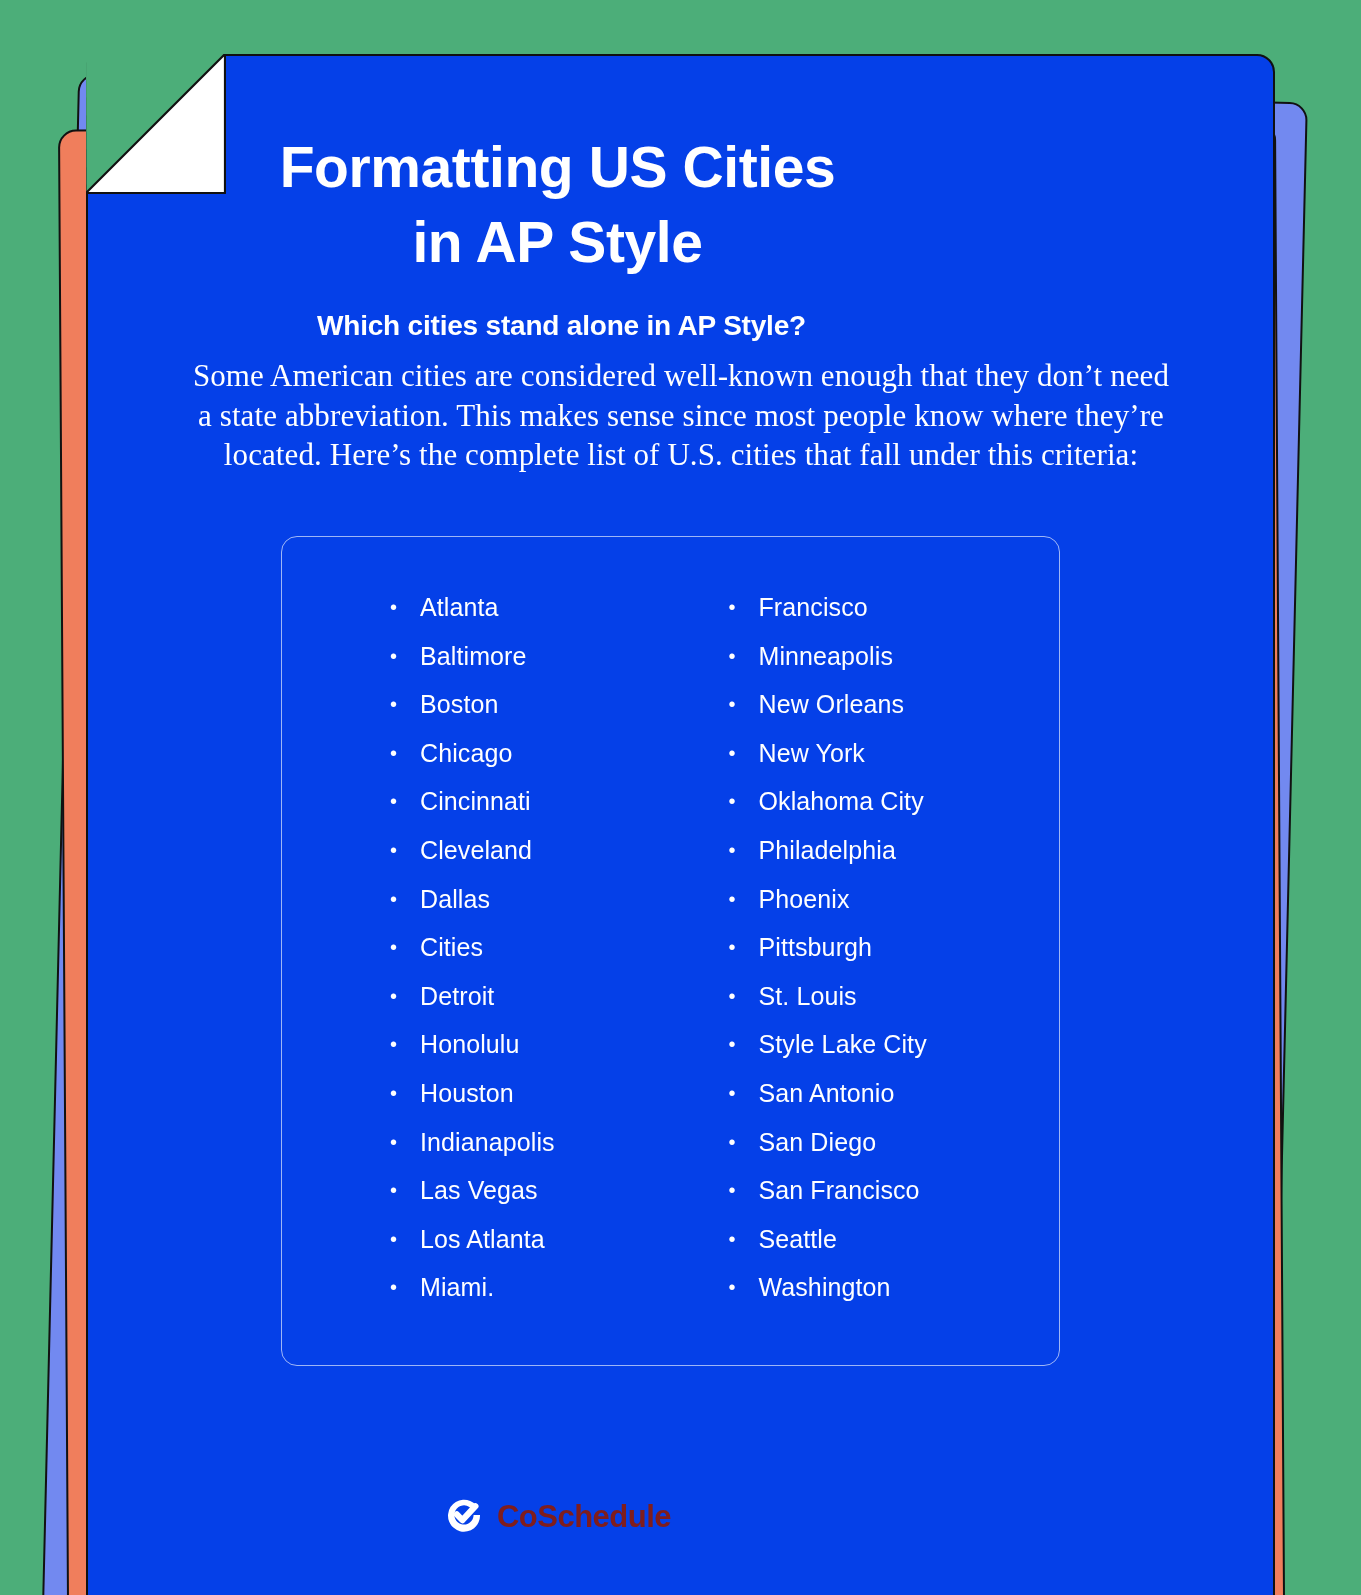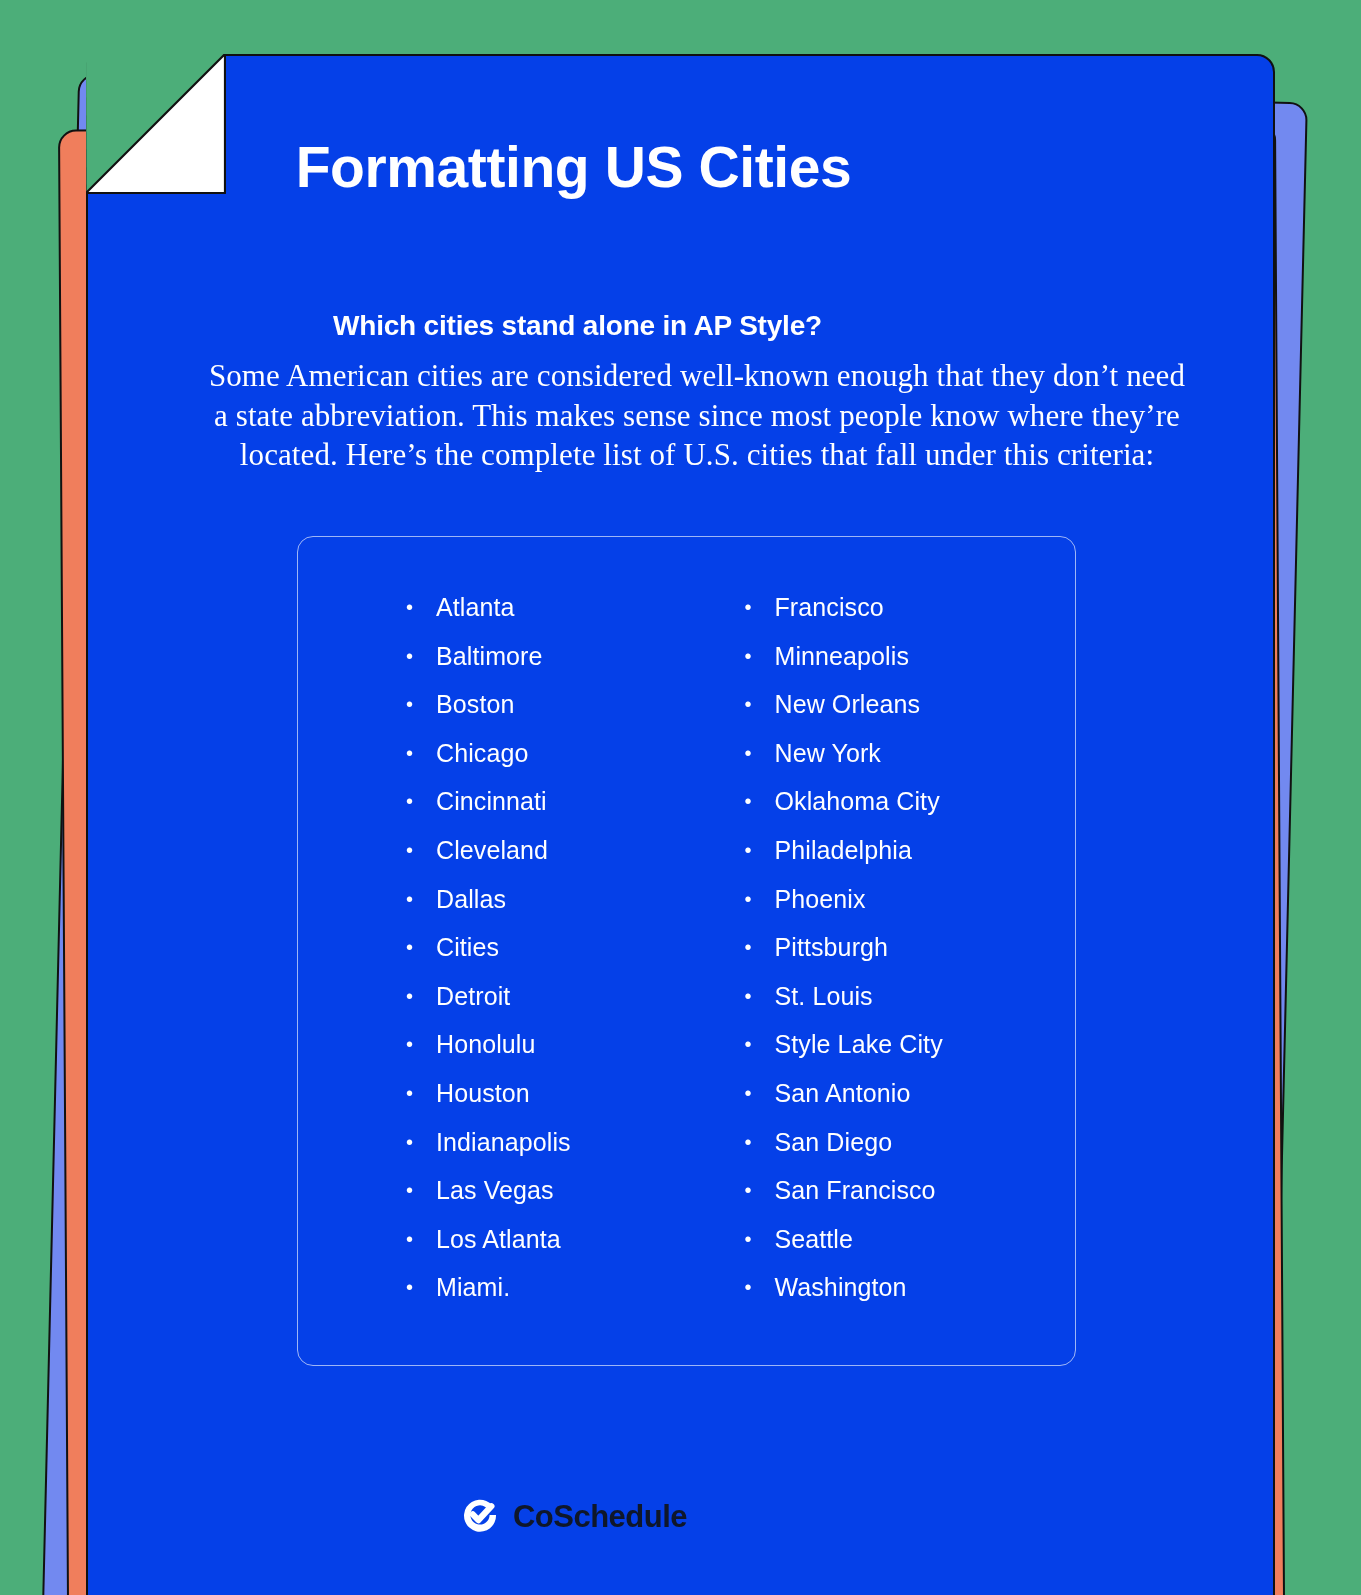--- a/index.html
+++ b/index.html
@@ -64,21 +64,20 @@
 
   
   .content {
     position: absolute;
     left: 86px;
     top: 54px;
     width: 943px;
     height: 1541px;
     color: #ffffff;
     z-index: 5;
-    margin-left: 16px;
   }
 
   .title {
     position: absolute;
     top: 76px;
     left: 0;
     width: 100%;
     text-align: center;
     font-size: 57px;
     font-weight: 700;
@@ -161,21 +160,21 @@
     display: flex;
     align-items: center;
     justify-content: center;
     gap: 13px;
   }
   .logo-mark { display: block; }
   .logo-text {
     font-size: 31px;
     font-weight: 700;
     letter-spacing: -0.5px;
-    color: #0f172a;
+    color: #7f1d1d;
   }
 </style>
 </head>
 <body>
 
 <div class="stack">
   <div class="card-back-blue"></div>
   <div class="card-back-orange"></div>
   <div class="card-main"></div>
 
@@ -184,20 +183,21 @@
       <polygon points="0,0 139,0 139,139 0.5,139" fill="#4CAE79"></polygon>
       <polygon points="139,0 139,139 0,139" fill="#ffffff" stroke="#111" stroke-width="2.2" stroke-linejoin="round"></polygon>
     </svg>
   </div>
 </div>
 
 <div class="content">
 
   <h1 class="title">
     <span>Formatting US Cities</span><br>
+    <span>in AP Style</span>
   </h1>
 
   <h2 class="subtitle">Which cities stand alone in AP Style?</h2>
 
   <p class="intro">Some American cities are considered well-known enough that they don’t need a state abbreviation. This makes sense since most people know where they’re located. Here’s the complete list of U.S. cities that fall under this criteria:</p>
 
   <div class="list-box">
     <div class="columns">
       <div class="col left">
           <div class="city-item">

